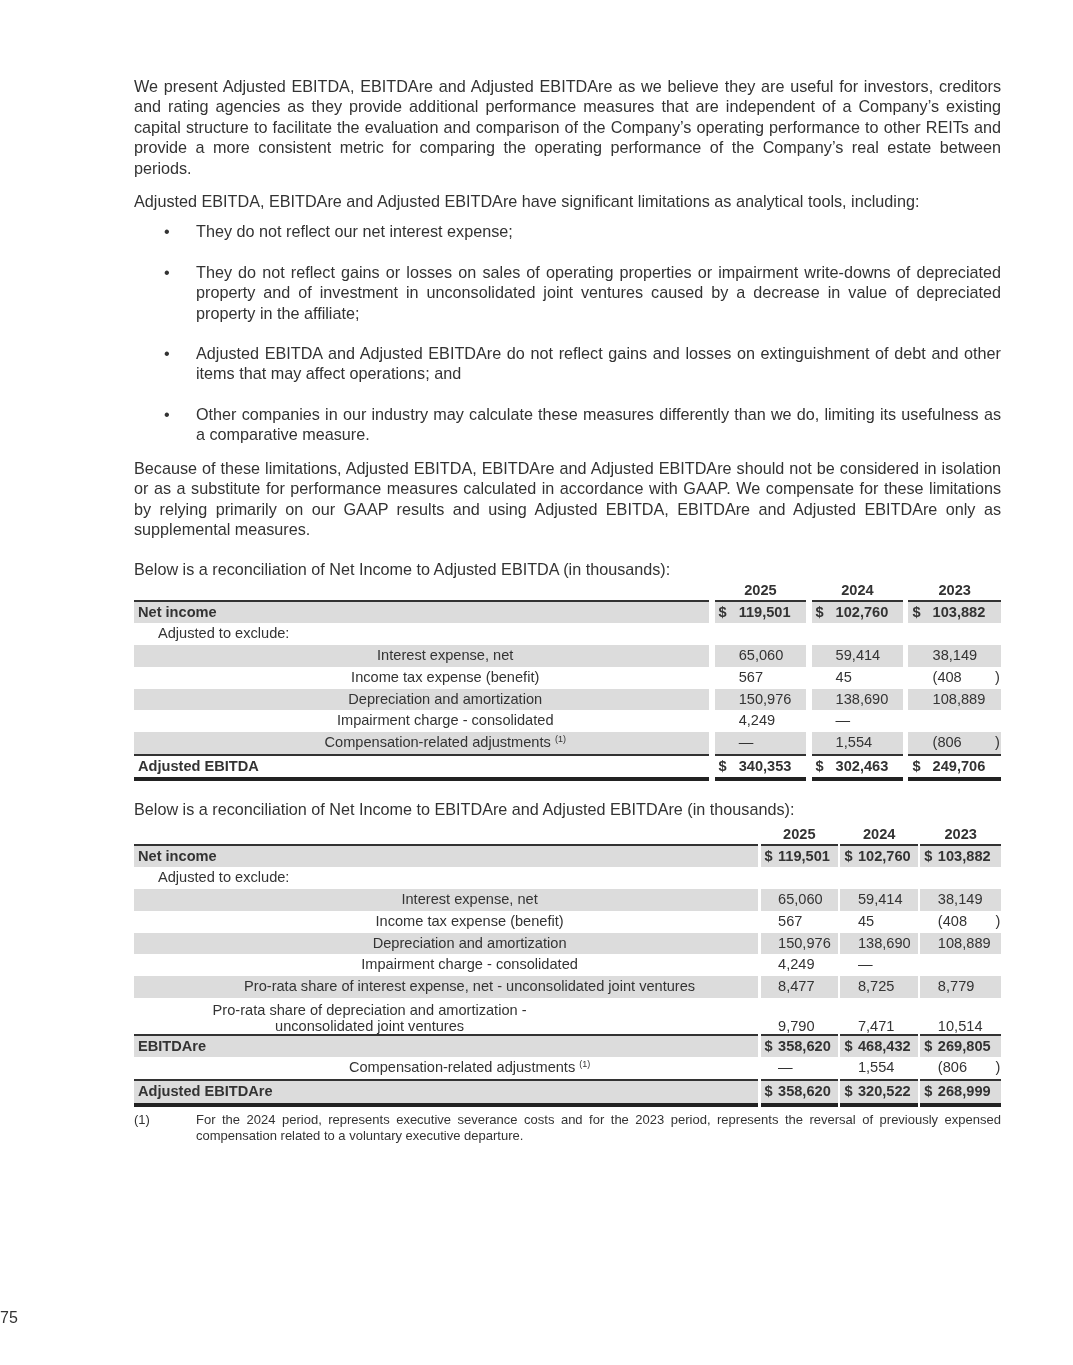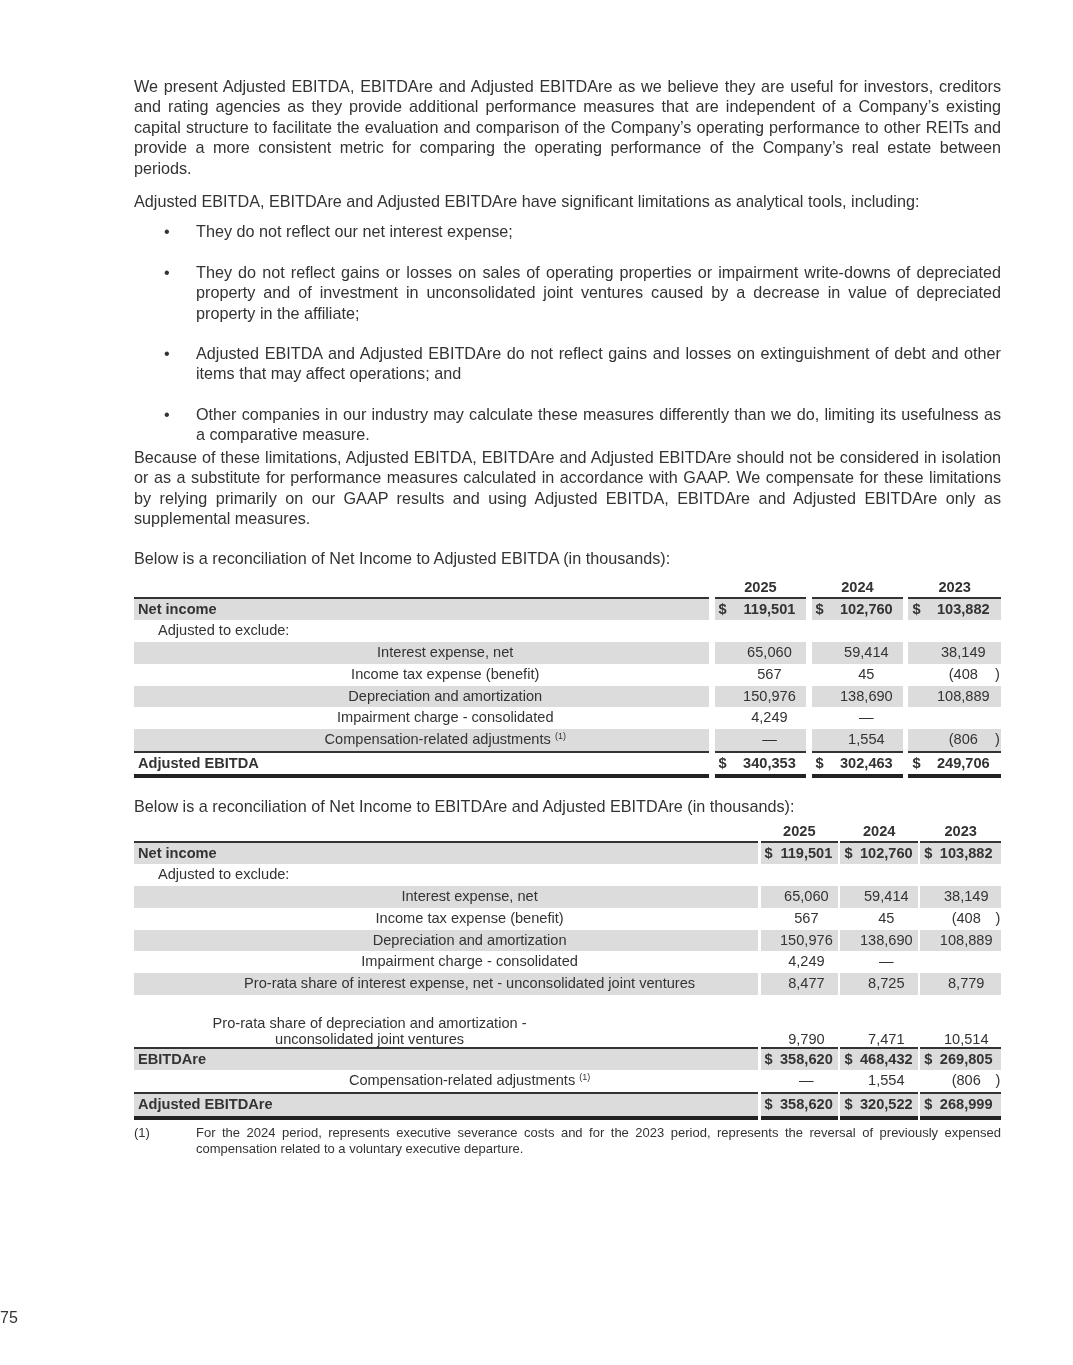--- a/index.html
+++ b/index.html
@@ -12,44 +12,44 @@
       margin: 0; font-size: 16.2px; line-height: 20.4px; text-align: justify;
     }
     #p1 { margin-bottom: 13px; }
     #p2 { margin-bottom: 10px; }
     ul.bullets { list-style: none; margin: 0; padding: 0; }
     ul.bullets li {
       position: relative; padding-left: 62px; font-size: 16.2px; line-height: 20.4px;
       text-align: justify; margin-bottom: 20px;
     }
     ul.bullets li .bullet { position: absolute; left: 30px; top: 0; }
-    #p3 { margin-top: 2px; margin-bottom: 20px; }
-    #p4 { margin-bottom: 8px; }
+    #p3 { margin-top: 13px; margin-bottom: 20px; }
+    #p4 { margin-bottom: 0; }
     #p5 { margin-top: 18px; margin-bottom: 4px; }
 
     table.recon { width: 867px; border-collapse: separate; border-spacing: 0; font-size: 14.6px; }
     table.recon td { padding: 0; height: 21.7px; line-height: 21.7px; white-space: nowrap; }
     td.label { width: 575px; }
     td.gap { width: 6px; }
     td.dollar { width: 22px; padding-left: 4px !important; text-align: left; }
-    td.num { width: 63px; text-align: center; padding-right: 1px !important; }
+    td.num { width: 63px; text-align: left; padding-right: 1px !important; }
     td.paren { width: 6px; text-align: left; }
     tr.head td { font-weight: bold; height: 20px; line-height: 20px; }
     tr.head td.yr { text-align: center; }
     tr.head td.bl { border-bottom: 2px solid #333; }
     tr.shade td.cell, tr.shade td.label { background: #dcdcdc; }
     tr.bold td { font-weight: bold; }
     tr.total td.cell, tr.total td.label { border-top: 2px solid #333; border-bottom: 4px solid #222; margin-left: 25px; }
     tr.subtotal td.cell, tr.subtotal td.label { border-top: 2px solid #333; margin-left: 36px; }
     tr.under td.cell, tr.under td.label { border-bottom: 2px solid #333; }
     .ind1 { padding-left: 24px !important; margin-top: 34px; }
     .ind2 { padding-left: 47px !important; text-align: center; }
     .lab-bold { padding-left: 4px !important; }
     sup { font-size: 9px; vertical-align: 5px; line-height: 0; }
-    tr.tall td { height: 52px; line-height: 16px; vertical-align: bottom; }
+    tr.tall td { height: 36px; line-height: 16px; vertical-align: bottom; }
     tr.tall td.label { white-space: normal; padding-right: 200px; }
     .footnote { display: flex; font-size: 13px; line-height: 16px; margin-top: 5px; }
     .footnote .fn-mark { width: 62px; flex: none; }
     .footnote .fn-text { text-align: justify; }
     .pagenum { position: absolute; top: 1309px; left: 0; width: 1073px; text-align: left; font-size: 16px; }
   </style>
 </head>
 <body>
 
 <div class="page">

